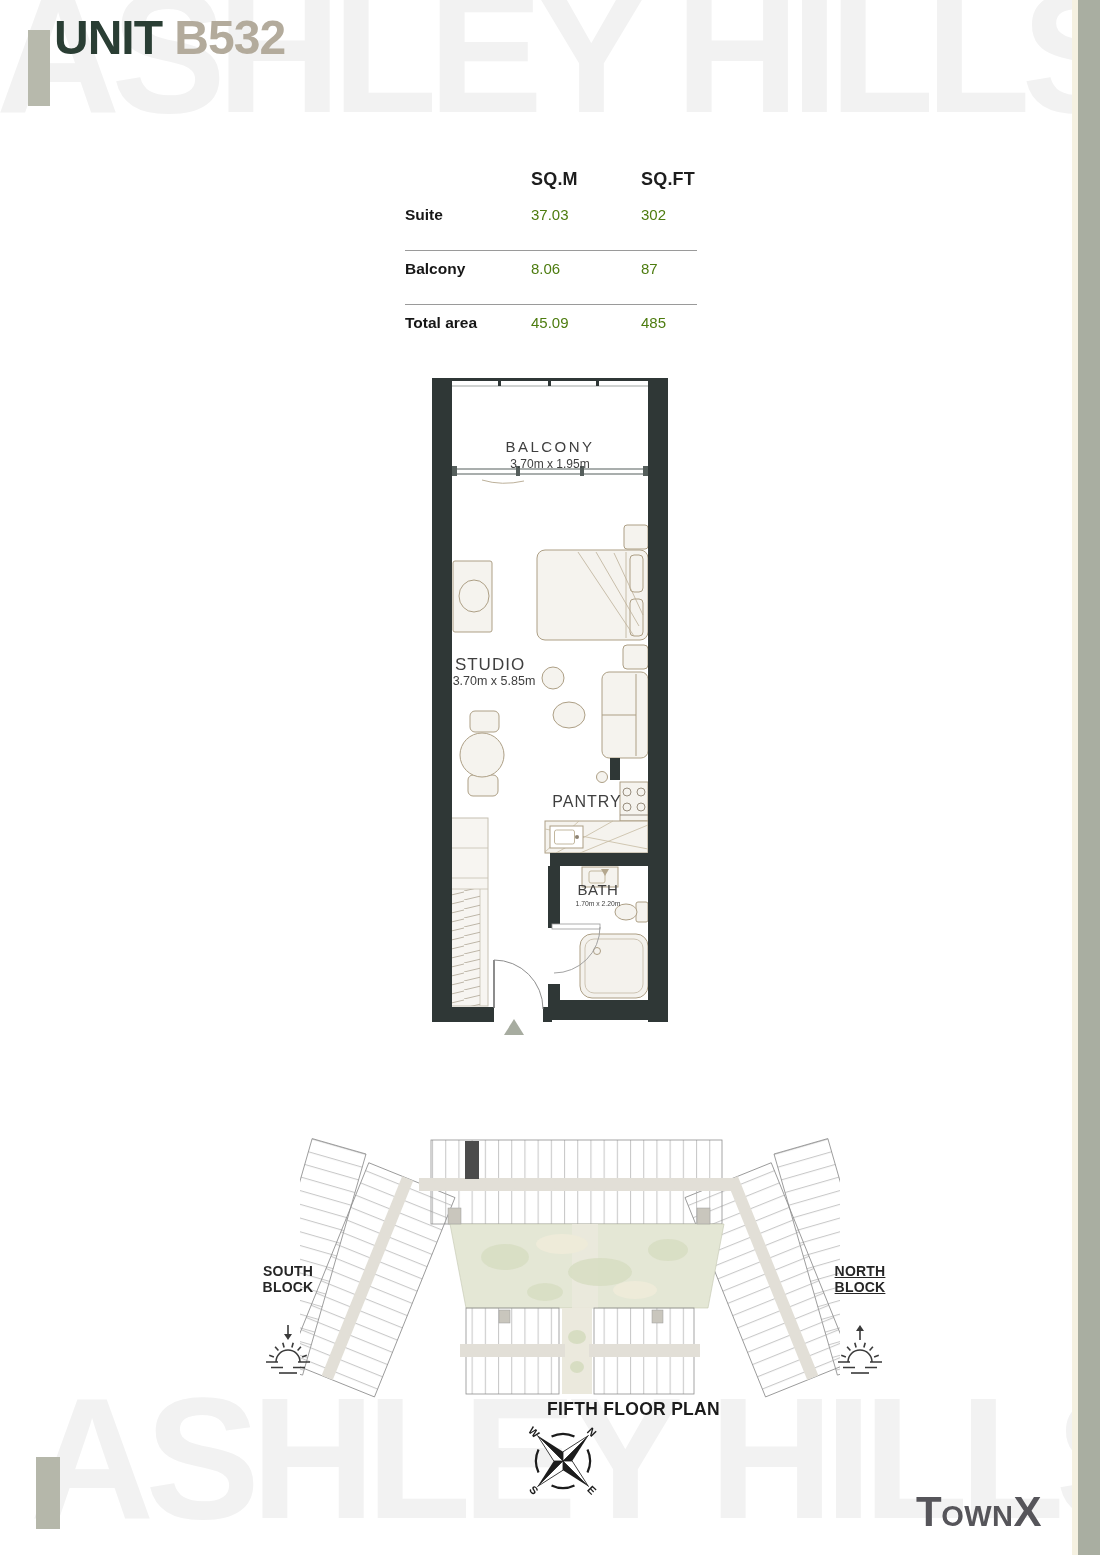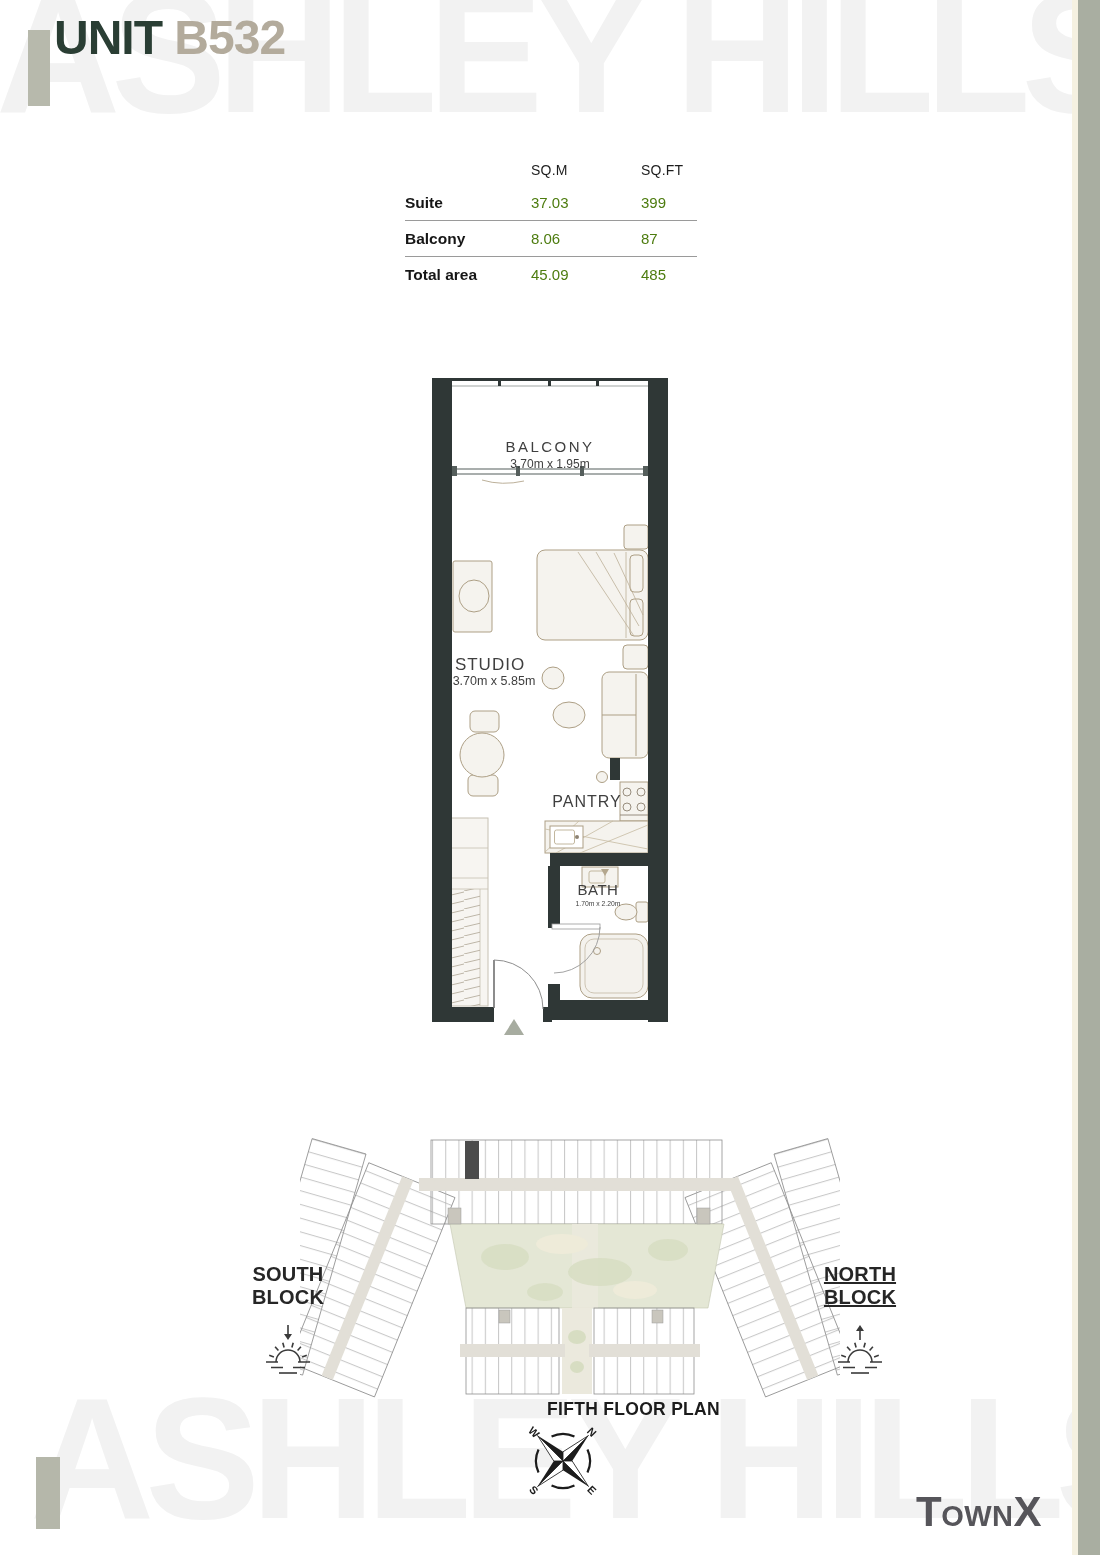--- a/index.html
+++ b/index.html
@@ -21,33 +21,33 @@
   .accent-bar{position:absolute;z-index:2;left:28px;top:30px;width:22px;height:76px;background:#b7b9ac;}
   .title-block{position:absolute;z-index:2;left:54px;top:14px;line-height:1;}
   .title-line1{font-size:48px;font-weight:800;letter-spacing:-1px;color:#2a3e34;}
   .unit-number{color:#b3ab9c;}
   .title-line2{font-size:41px;font-weight:800;letter-spacing:-1px;color:#2a3e34;margin-top:4px;}
 
   
   .area-table{position:absolute;z-index:2;left:405px;top:162px;width:292px;}
   .at-row{display:grid;grid-template-columns:126px 110px 56px;align-items:baseline;}
   .at-head{padding-bottom:7px;}
-  .at-head .at-col{font-size:14px;font-weight:400;color:#1d1d1d;letter-spacing:0.2px;}
-  .at-body{padding:9px 0 8px 0;}
+  .at-head .at-col{font-size:18px;font-weight:700;color:#1d1d1d;letter-spacing:0.2px;margin-top:7px;}
+  .at-body{padding:9px 0 26px 0;}
   .at-divided{border-bottom:1px solid #9a9a9a;}
   .at-label{font-size:15.5px;font-weight:700;color:#161616;}
   .at-val{font-size:15px;color:#4d7c0f;}
 
   
   .plan{position:absolute;z-index:2;left:430px;top:378px;width:240px;height:668px;}
   .plan text{font-family:"Liberation Sans", sans-serif;fill:#3f3f3f;}
 
   
   .site{position:absolute;z-index:2;left:300px;top:1132px;width:540px;height:292px;}
-  .block-label{position:absolute;z-index:2;width:80px;text-align:center;font-size:20px;
+  .block-label{position:absolute;z-index:2;width:80px;text-align:center;font-size:14px;
       font-weight:700;color:#262626;line-height:1.15;letter-spacing:0.2px;}
   .south-label{left:248px;top:1263px;}
   .north-label{left:820px;top:1263px;text-decoration:underline;}
   .sun{position:absolute;z-index:2;width:70px;height:58px;}
   .sun-south{left:253px;top:1322px;}
   .sun-north{left:825px;top:1322px;}
   .floor-caption{position:absolute;z-index:2;left:420px;top:1399px;width:300px;text-align:right;
       font-size:17.5px;font-weight:700;letter-spacing:0.3px;color:#1b1b1b;}
   .compass{position:absolute;z-index:2;left:518px;top:1416px;width:90px;height:90px;}
   .compass text{font-family:"Liberation Sans", sans-serif;}
@@ -79,21 +79,21 @@
 
   <div class="area-table">
     <div class="at-row at-head">
       <div class="at-col"></div>
       <div class="at-col">SQ.M</div>
       <div class="at-col">SQ.FT</div>
     </div>
     <div class="at-row at-body at-divided">
       <div class="at-label">Suite</div>
       <div class="at-val">37.03</div>
-      <div class="at-val">399</div>
+      <div class="at-val">302</div>
     </div>
     <div class="at-row at-body at-divided">
       <div class="at-label">Balcony</div>
       <div class="at-val">8.06</div>
       <div class="at-val">87</div>
     </div>
     <div class="at-row at-body">
       <div class="at-label">Total area</div>
       <div class="at-val">45.09</div>
       <div class="at-val">485</div>

